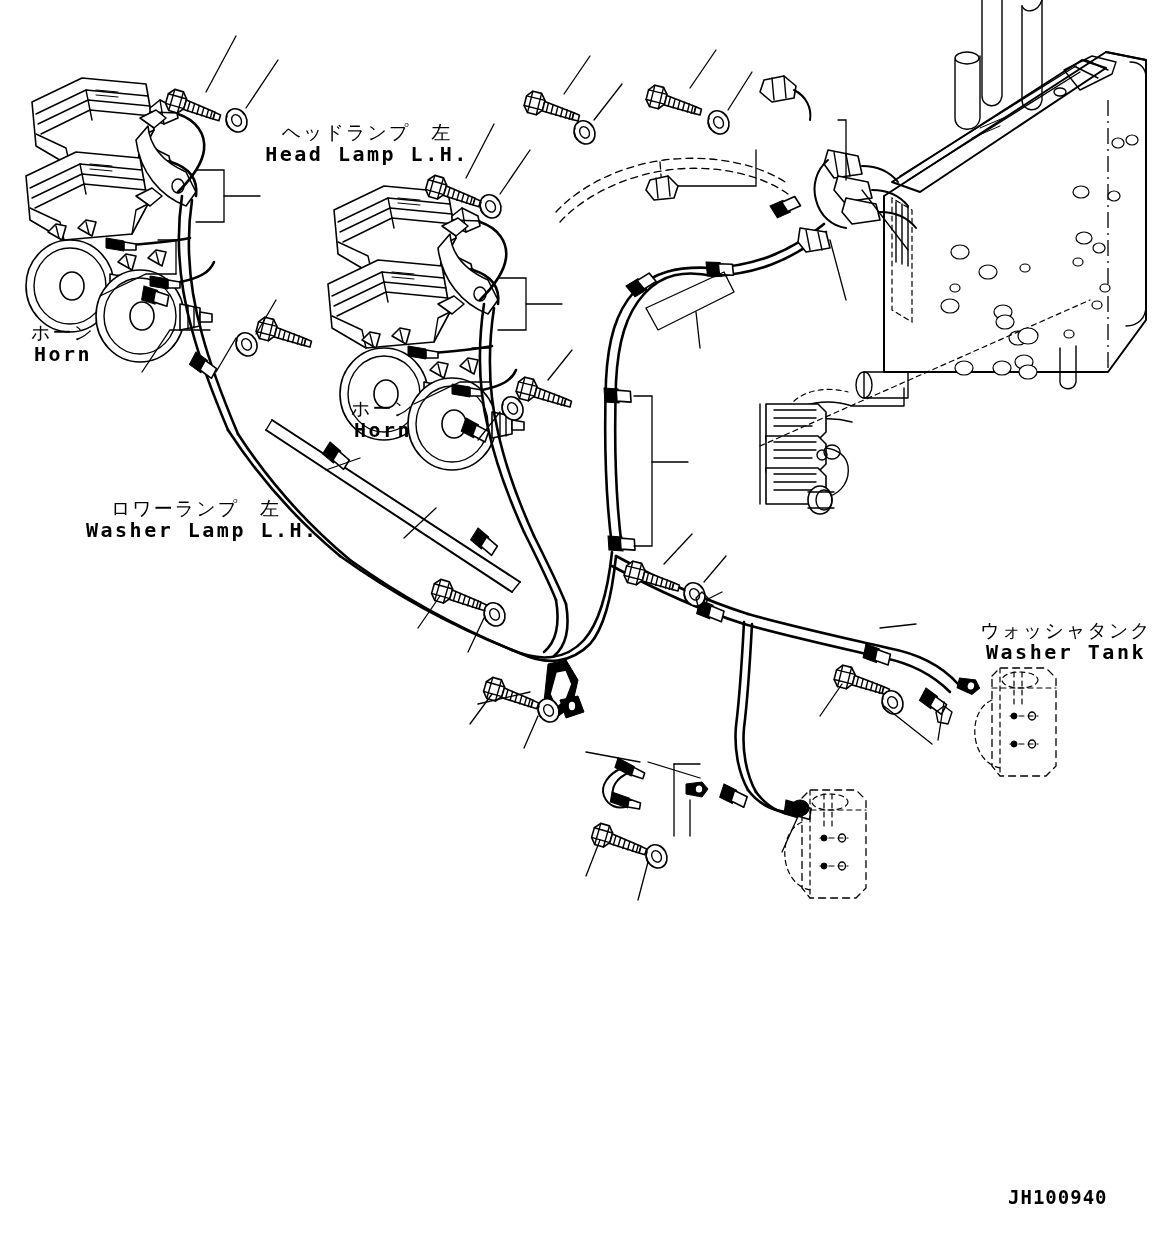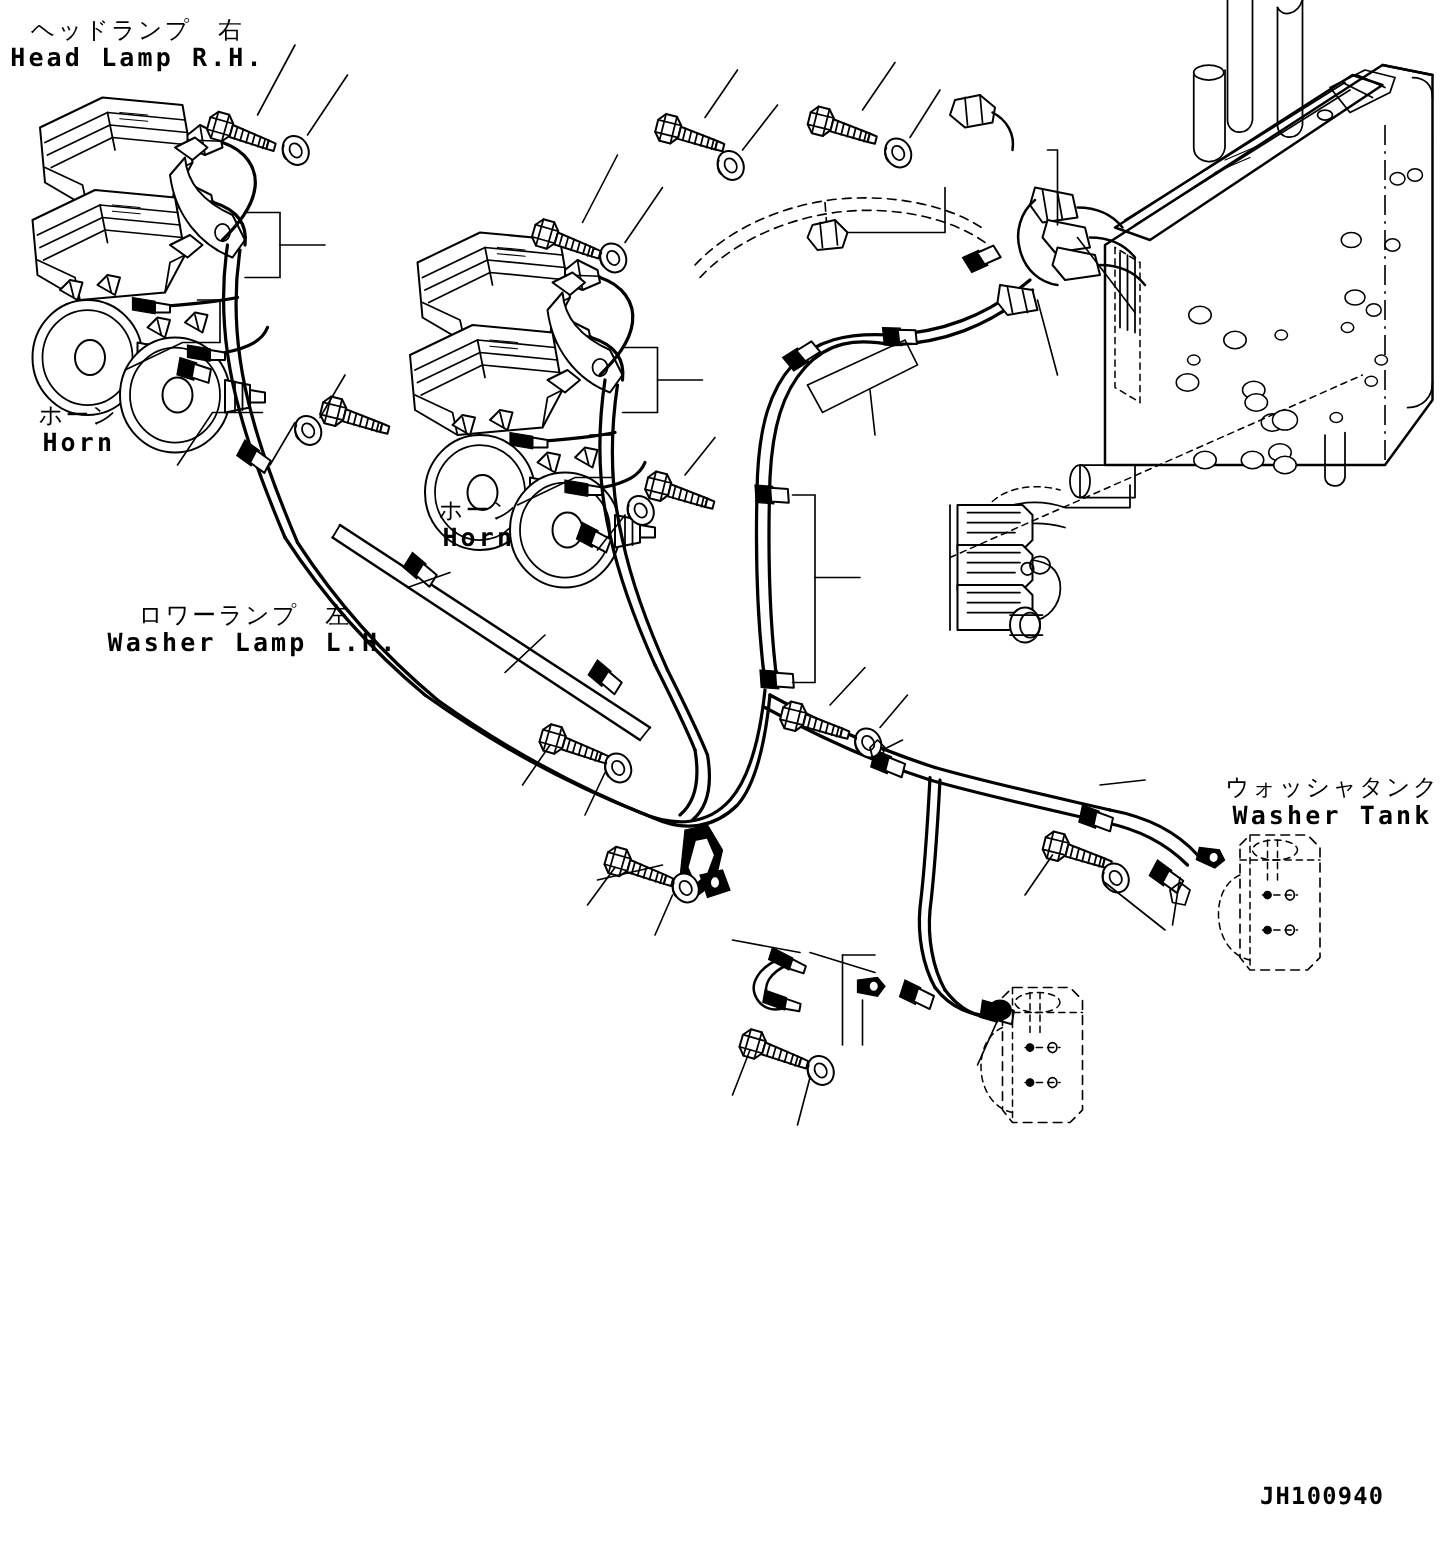--- a/index.html
+++ b/index.html
@@ -562,37 +562,37 @@
 
   <g>
     <path class="lead" d="M142 372 L170 330 L210 330"></path>
     <path class="lead" d="M326 470 L360 458"></path>
     <path class="lead" d="M404 538 L436 508"></path>
     <path class="lead" d="M478 704 L530 692"></path>
     <path class="lead" d="M880 628 L916 624"></path>
   </g>
 </svg>
 
-<div class="lbl" style="left:0px;top:14px;width:220px;">
-  <div class="jp">ヘッドランプ　右</div>
-  <div class="en">Head Lamp R.H.</div>
+
+<div class="lbl" style="left:257px;top:122px;width:220px;">
+  <div class="jp">ヘッドランプ　左</div>
+  <div class="en">Head Lamp L.H.</div>
 </div>
-
 
 <div class="lbl" style="left:13px;top:322px;width:100px;">
   <div class="jp">ホーン</div>
   <div class="en">Horn</div>
 </div>
 
 <div class="lbl" style="left:333px;top:398px;width:100px;">
   <div class="jp">ホーン</div>
   <div class="en">Horn</div>
 </div>
 
-<div class="lbl" style="left:86px;top:482px;width:220px;">
+<div class="lbl" style="left:86px;top:498px;width:220px;">
   <div class="jp">ロワーランプ　左</div>
   <div class="en">Washer Lamp L.H.</div>
 </div>
 
 <div class="lbl" style="left:956px;top:620px;width:220px;">
   <div class="jp">ウォッシャタンク</div>
   <div class="en">Washer Tank</div>
 </div>
 
 <div id="drawing-number">JH100940</div>

